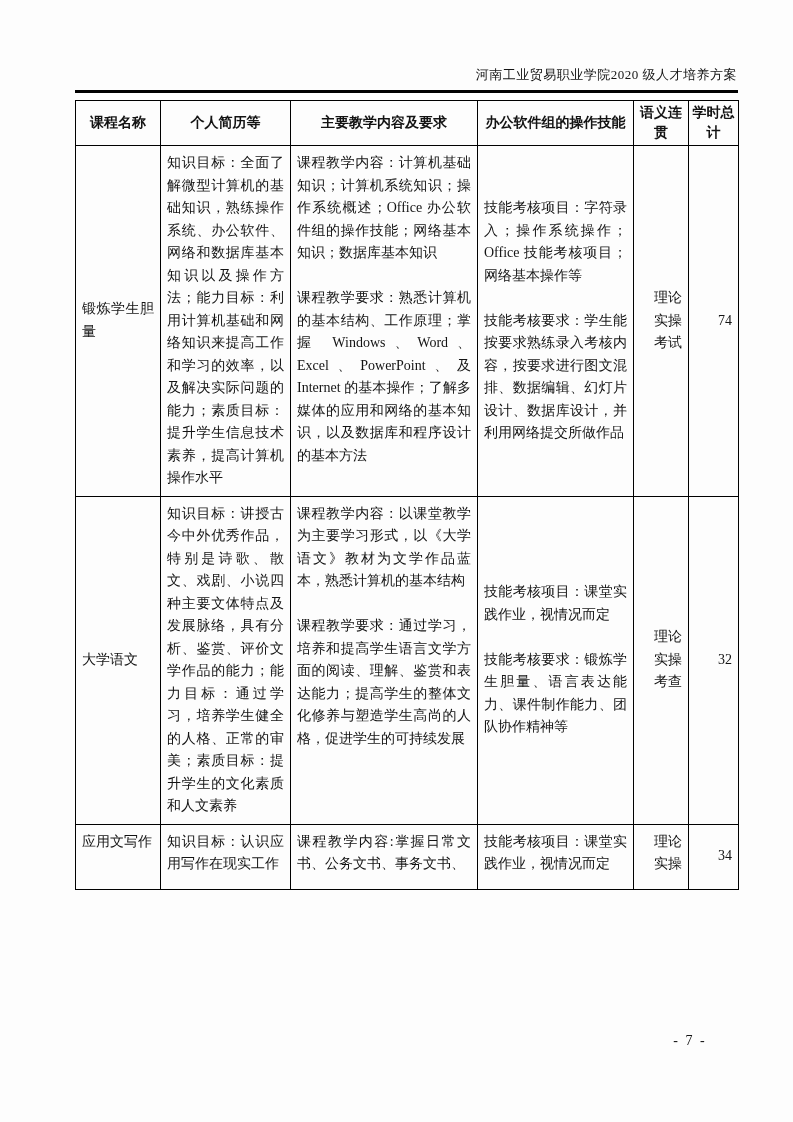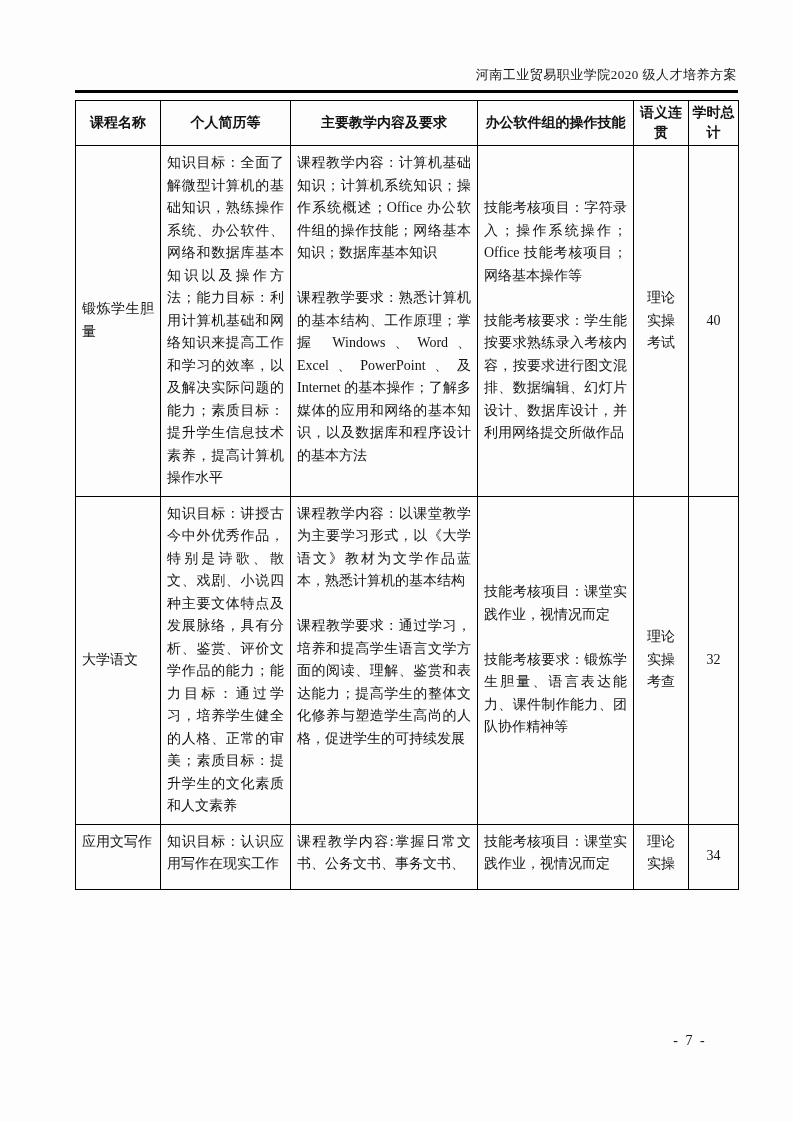--- a/index.html
+++ b/index.html
@@ -43,21 +43,21 @@
 
   .col-course  { width:85px; }
   .col-obj     { width:130px; }
   .col-content { width:187px; }
   .col-skill   { width:156px; }
   .col-method  { width:55px; }
   .col-hours   { width:50px; }
 
   td.v-mid { vertical-align:middle; }
   td.c-center { text-align:center; }
-  .mline { text-align:center; line-height:22.5px; }
+  .mline { text-align:right; line-height:22.5px; }
 
   .footer-pagenum {
     position:absolute; top:1033px; left:645px; width:90px;
     font-size:14px; text-align:center; letter-spacing:2px;
   }
 </style>
 </head>
 <body>
 
 <div class="page">
@@ -104,21 +104,21 @@
         <td class="v-mid">
           <p>技能考核项目：字符录入；操作系统操作；Office 技能考核项目；网络基本操作等</p>
           <p>技能考核要求：学生能按要求熟练录入考核内容，按要求进行图文混排、数据编辑、幻灯片设计、数据库设计，并利用网络提交所做作品</p>
         </td>
         <td class="v-mid c-center">
           <div class="mline">理论</div>
           <div class="mline">实操</div>
           <div class="mline">考试</div>
         </td>
         <td class="v-mid c-center">
-          <div class="mline">40</div>
+          <div class="mline">74</div>
         </td>
       </tr>
 
       <tr style="height:285px;">
         <td class="v-mid">
           <p>大学语文</p>
         </td>
         <td>
           <p>知识目标：讲授古今中外优秀作品，特别是诗歌、散文、戏剧、小说四种主要文体特点及发展脉络，具有分析、鉴赏、评价文学作品的能力；能力目标：通过学习，培养学生健全的人格、正常的审美；素质目标：提升学生的文化素质和人文素养</p>
         </td>

